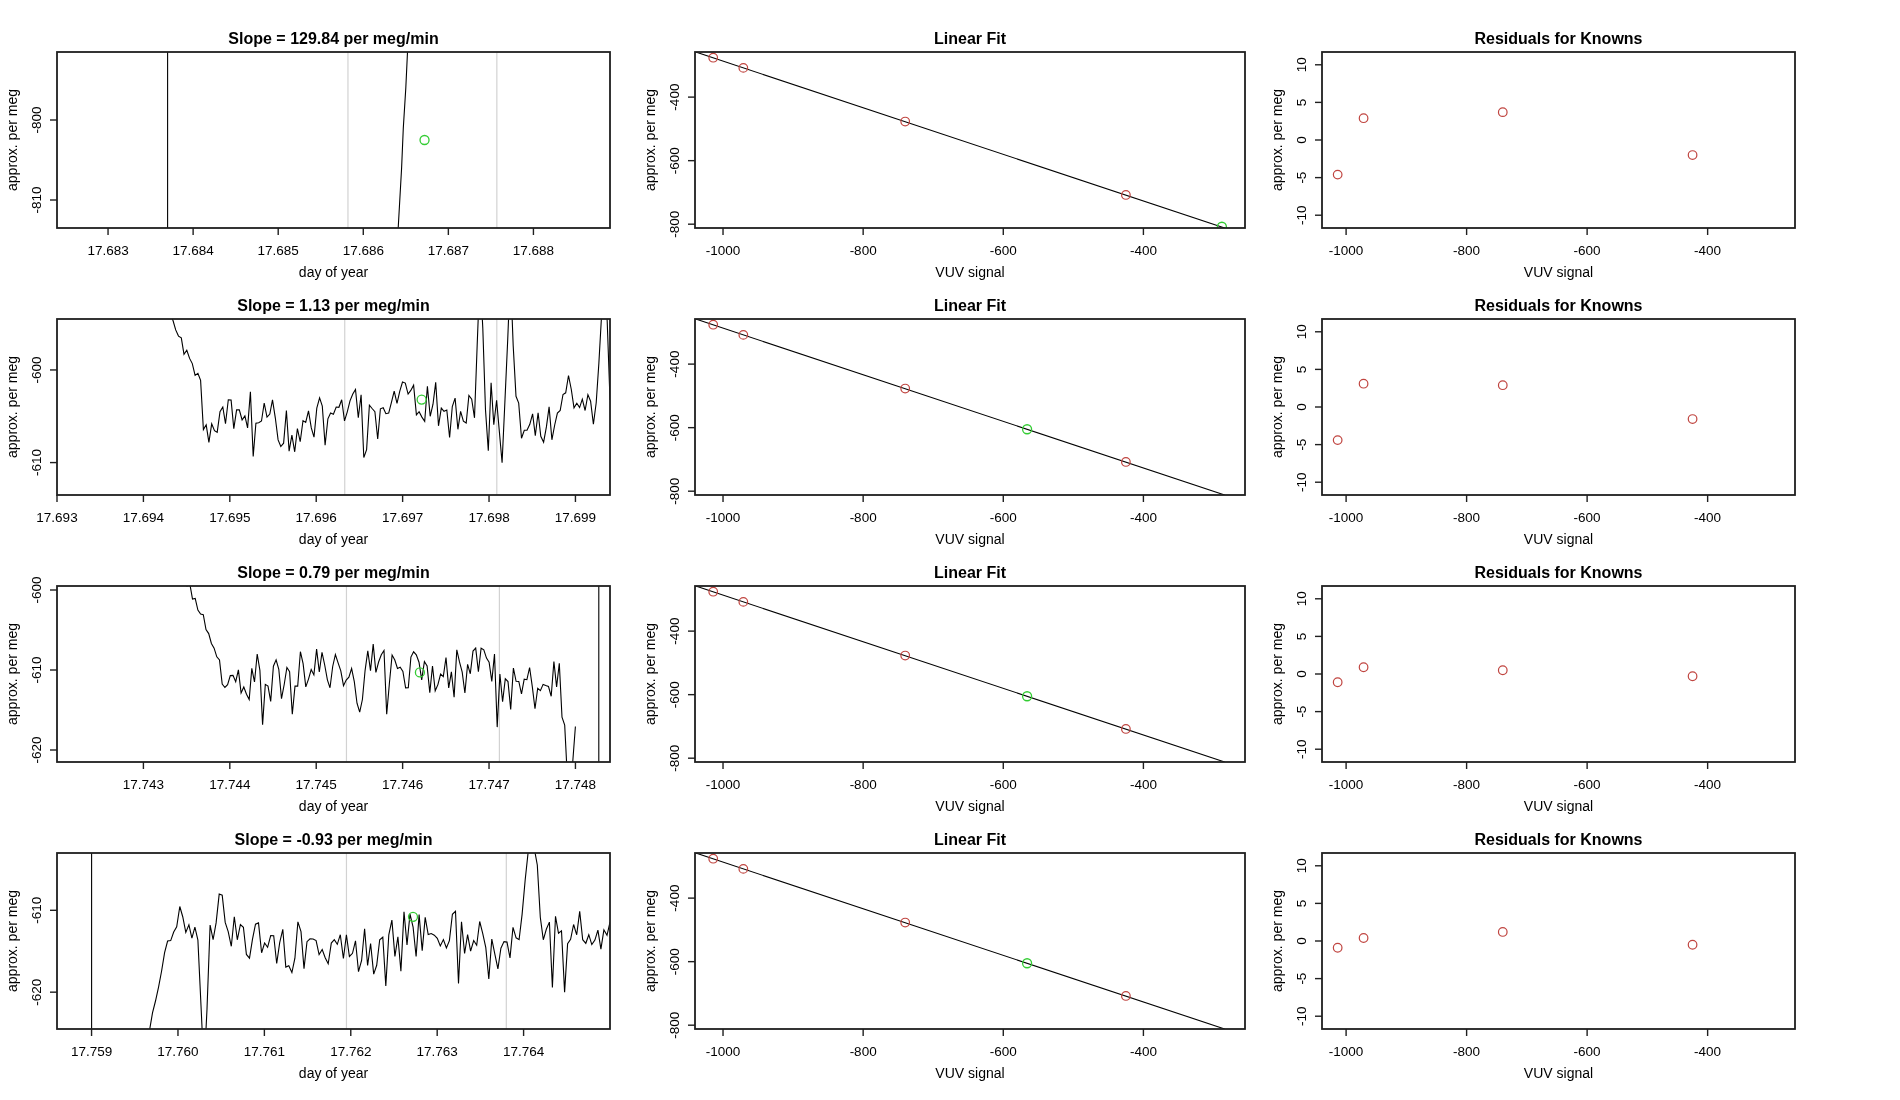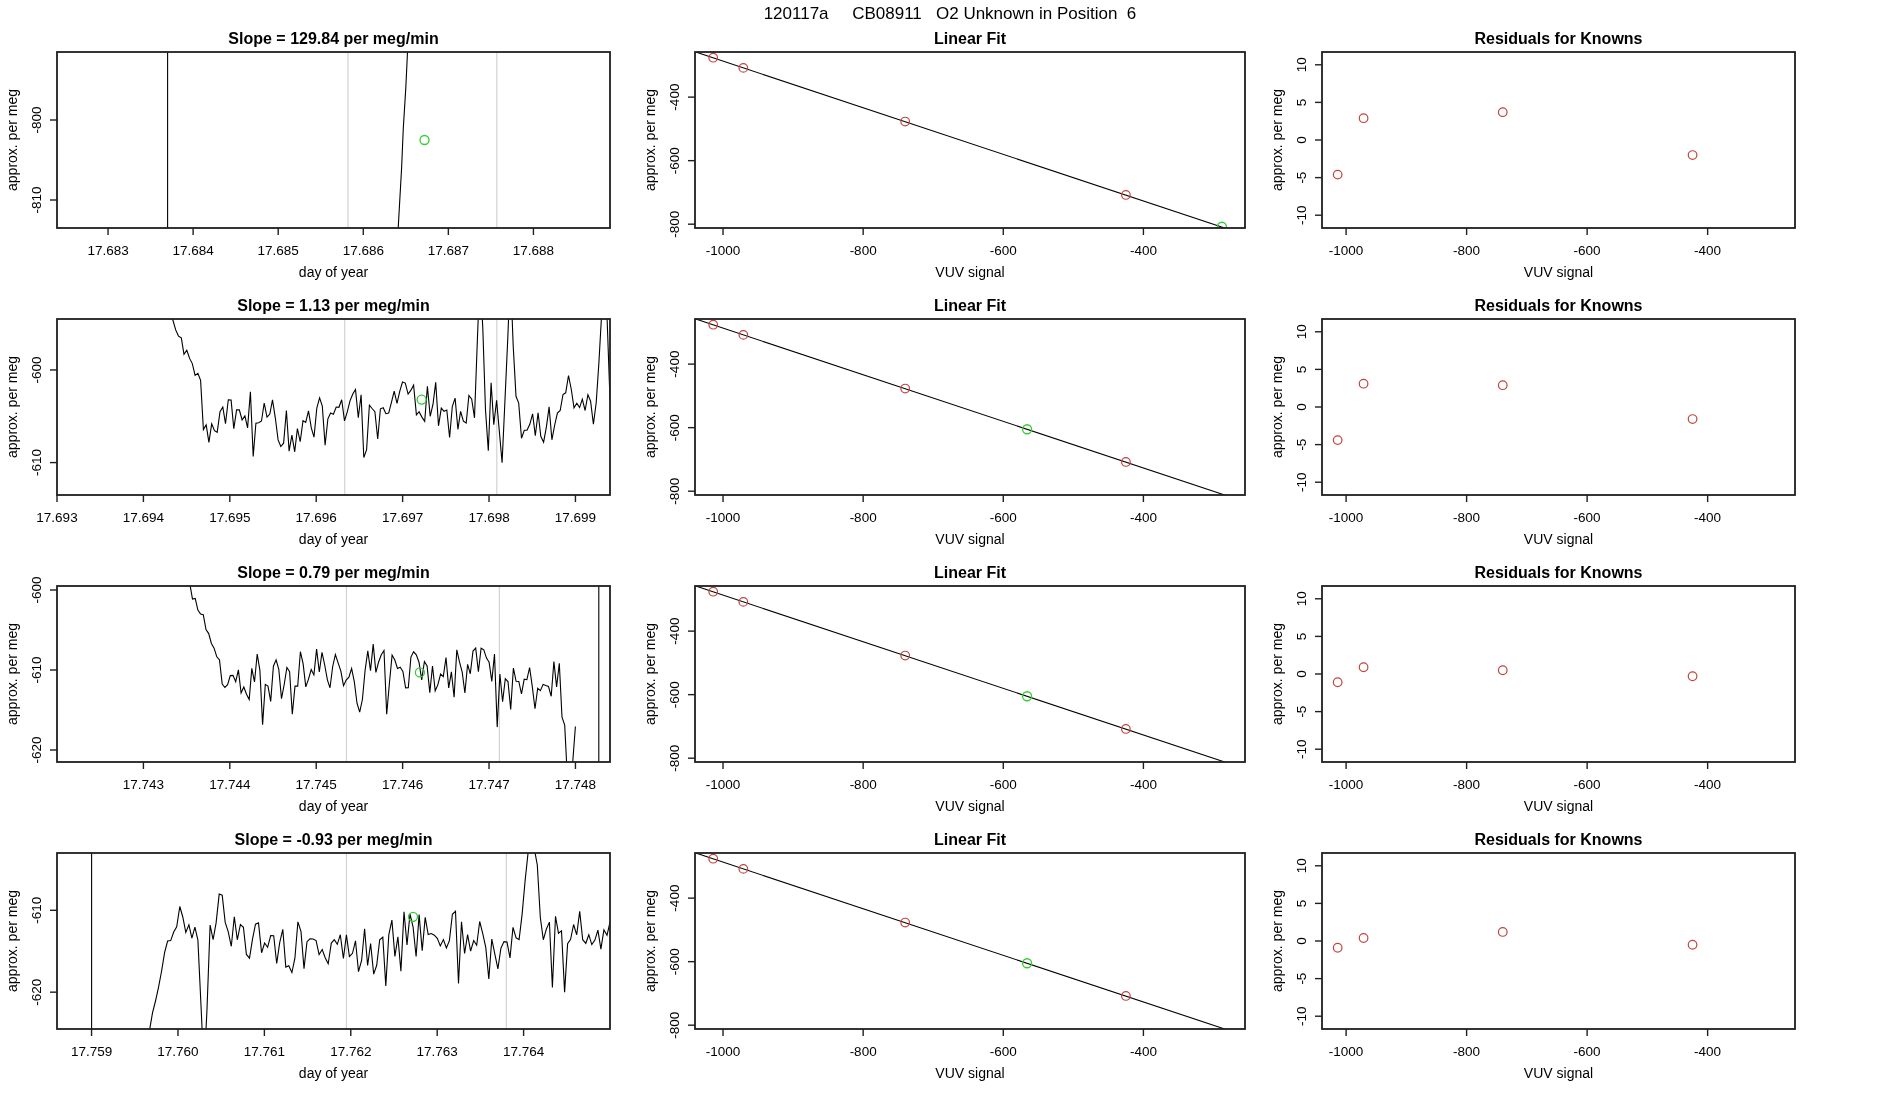--- a/index.html
+++ b/index.html
@@ -6,21 +6,20 @@
   #app{position:relative;width:1900px;height:1100px;background:#ffffff;
        font-family:"Liberation Sans",sans-serif;overflow:hidden;}
   #main-title{position:absolute;top:4px;left:0;width:1900px;text-align:center;
        font-size:17px;color:#000;white-space:pre;}
   svg text{fill:#000;font-family:"Liberation Sans",sans-serif;}
 </style>
 </head>
 <body>
 
 <div id="app">
-  <div id="main-title">120117a     CB08911   O2 Unknown in Position  6</div>
   <svg id="charts" width="1900" height="1100">
       <g>
         <clipPath id="clip0_0">
           <rect x="57" y="52" width="553" height="176"></rect>
         </clipPath>
         <g clip-path="url(#clip0_0)">
           <line x1="347.96307692298484" x2="347.96307692298484" y1="52" y2="228" stroke="#d2d2d2" stroke-width="1.2"></line>
           <line x1="496.8476923077281" x2="496.8476923077281" y1="52" y2="228" stroke="#d2d2d2" stroke-width="1.2"></line>
           <polyline points="167.6,52.0 167.6,228.0" fill="none" stroke="#000000" stroke-width="1.1"></polyline>
           <polyline points="398.2,228.0 401.6,168.0 403.3,128.0 405.8,88.0 407.5,52.0" fill="none" stroke="#000000" stroke-width="1.1"></polyline>

